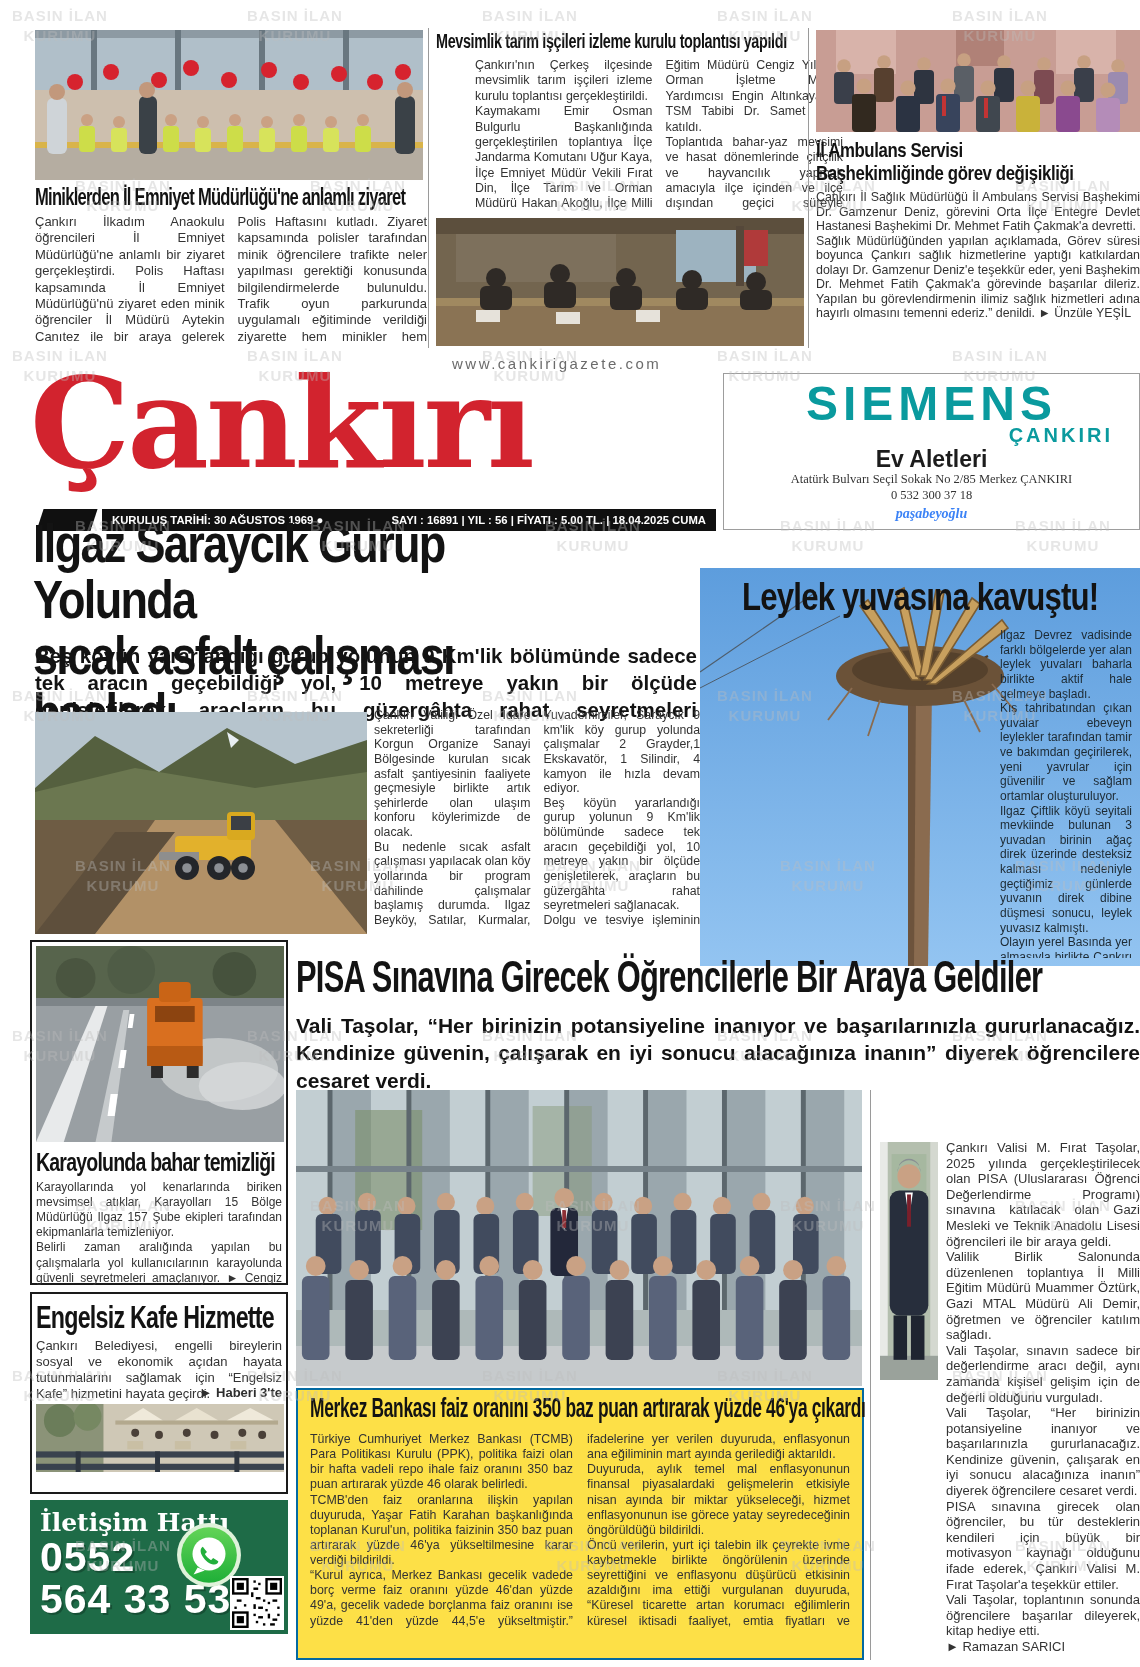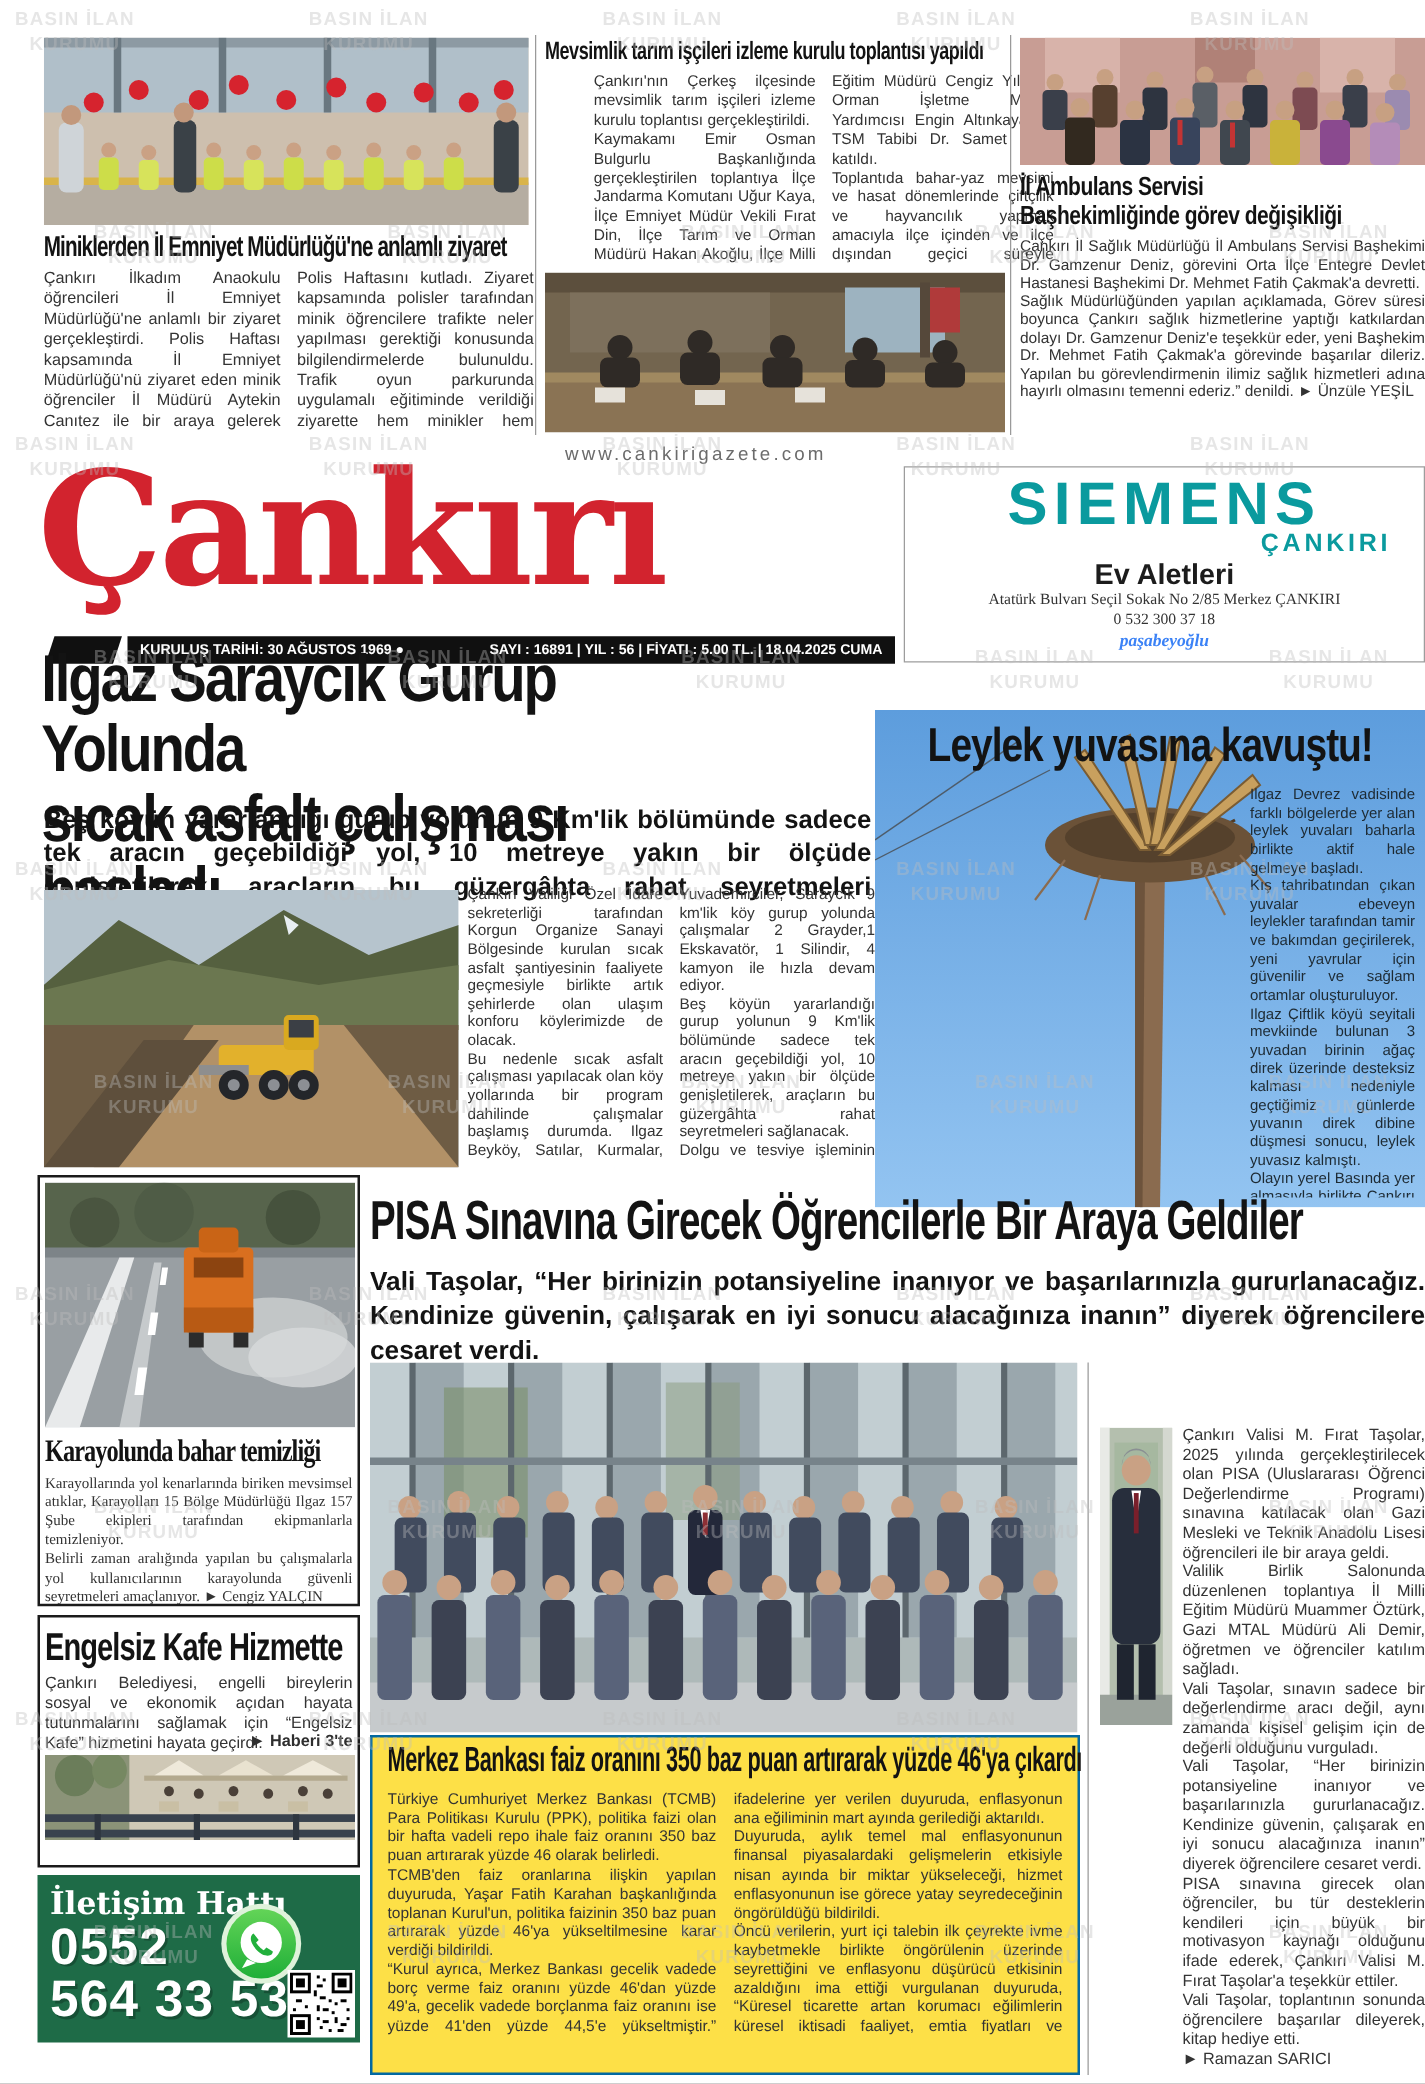--- a/index.html
+++ b/index.html
@@ -287,21 +287,21 @@
     <div class="abs hl" style="left:0;top:8px;width:440px;text-align:center;font-size:38px;letter-spacing:-1px;">
       <span class="squeeze" style="transform:scaleX(0.82);transform-origin:50% 50%;">Leylek yuvasına kavuştu!</span>
     </div>
     <div class="abs body-text" id="stork-text" style="right:8px;top:60px;width:132px;height:330px;font-size:12px;line-height:1.22;">Ilgaz Devrez vadisinde farklı bölgelerde yer alan leylek yuvaları baharla birlikte aktif hale gelmeye başladı.
 Kış tahribatından çıkan yuvalar ebeveyn leylekler tarafından tamir ve bakımdan geçirilerek, yeni yavrular için güvenilir ve sağlam ortamlar oluşturuluyor.
 Ilgaz Çiftlik köyü seyitali mevkiinde bulunan 3 yuvadan birinin ağaç direk üzerinde desteksiz kalması nedeniyle geçtiğimiz günlerde yuvanın direk dibine düşmesi sonucu, leylek yuvasız kalmıştı.
 Olayın yerel Basında yer almasıyla birlikte Çankırı Valisi M.Fırat Taşoların girişimleri sonrası leyleğimiz yeni yuvasına kavuştu.
 ► Cengiz YALÇIN</div>
   </div>
 
-  <div class="abs box" style="left:30px;top:940px;width:258px;height:345px;font-family:Liberation Serif, serif;">
+  <div class="abs box" style="left:30px;top:940px;width:258px;height:345px;">
     <div class="photo" style="width:248px;height:196px;">
       <svg viewBox="0 0 125 98" preserveAspectRatio="none">
         <rect width="125" height="98" fill="#999fa3"></rect>
         <rect width="125" height="28" fill="#57644c"></rect>
         <circle cx="20" cy="16" r="10" fill="#4a5540"></circle>
           <circle cx="48" cy="12" r="12" fill="#4f5c46"></circle>
         <circle cx="100" cy="14" r="11" fill="#46523d"></circle>
         <rect y="26" width="125" height="4" fill="#7d8488"></rect>
         <polygon points="0,98 30,30 36,30 14,98" fill="#e8eaeb"></polygon>
         <polygon points="30,98 44,32 47,32 38,98" fill="#c6cacc"></polygon>

